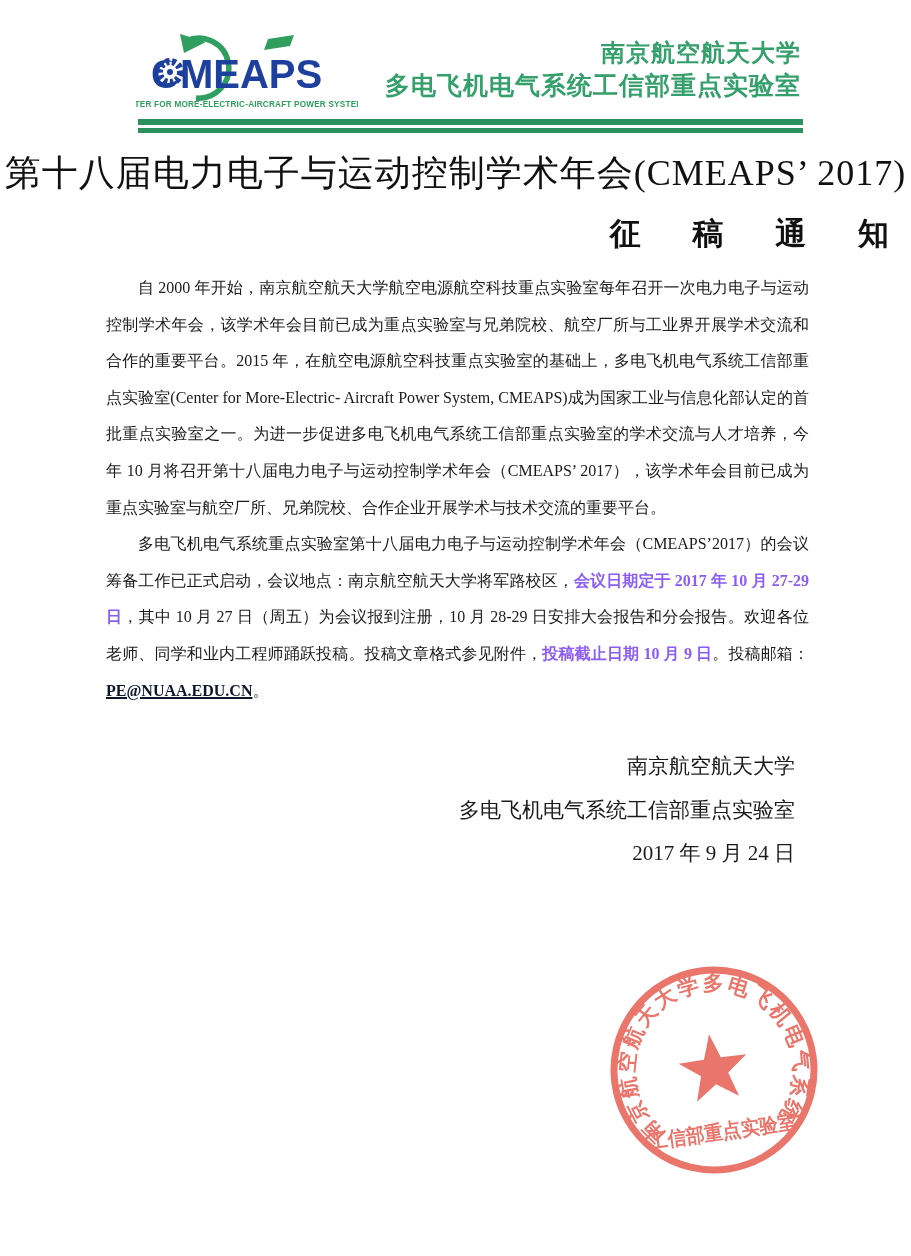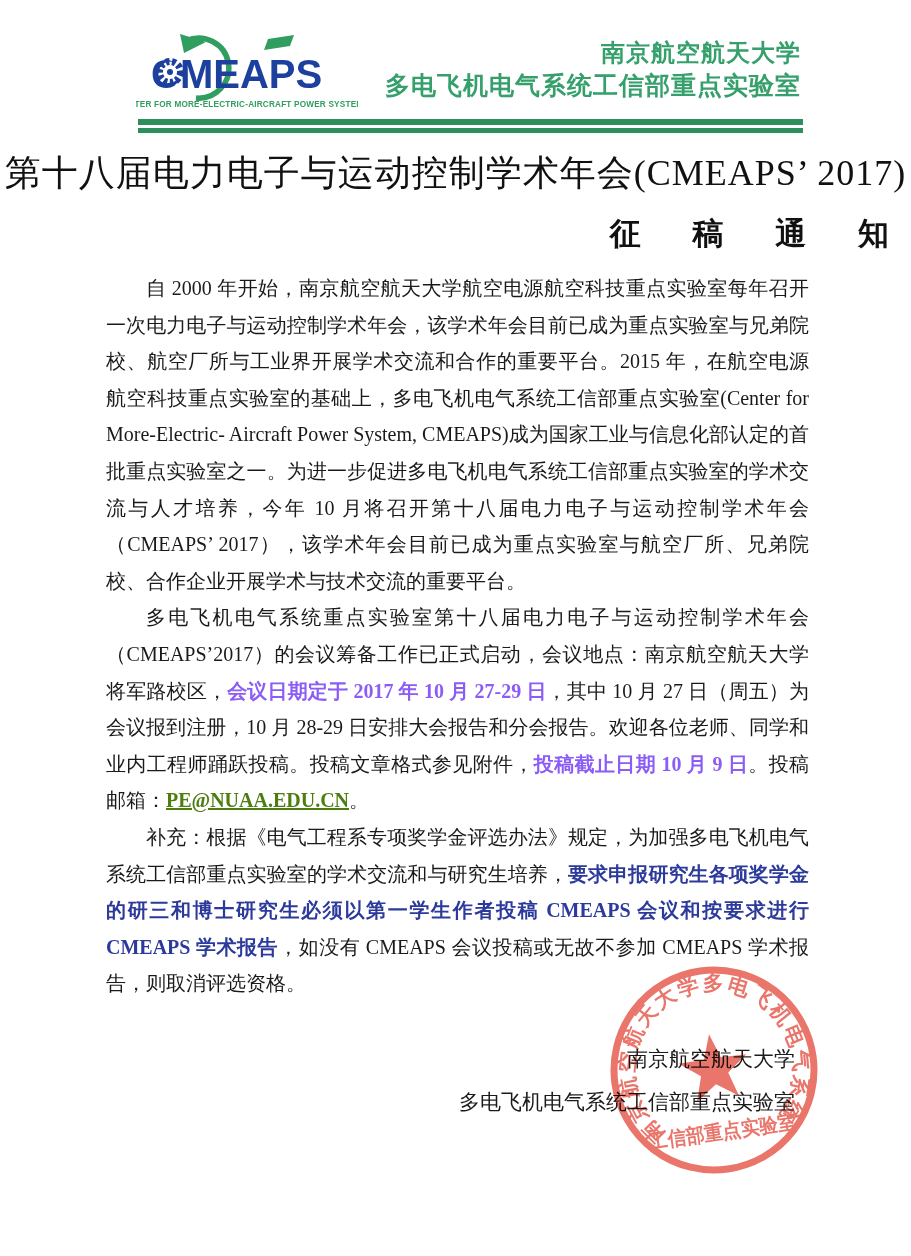--- a/index.html
+++ b/index.html
@@ -31,29 +31,29 @@
     font-size:36px;color:#111;letter-spacing:1px;
   }
   .title2{
     margin-top:15px;text-align:right;
     font-size:31px;font-weight:bold;color:#111;
     letter-spacing:22px;text-indent:22px;
   }
   
   .body-text{
     margin:15px 102px 15px 106px;
-    font-size:20px;line-height:36.6px;
+    font-size:16px;line-height:36.6px;
     text-align:justify;
   }
   .para{margin:0;text-indent:2em;}
   .seg-normal{color:#1a1a1a;}
   .seg-red{color:#8b5cf6;font-weight:bold;}
   .seg-blue{color:#2b3a9b;font-weight:bold;}
   .seg-link{
-    color:#4d7c0f;font-weight:bold;text-decoration:underline;
+    color:#0f172a;font-weight:bold;text-decoration:underline;
     text-decoration-thickness:2px;cursor:pointer;
   }
   
   .signature{
     margin-top:36px;padding-right:116px;
     text-align:right;font-size:21px;line-height:43.5px;color:#1a1a1a;
   }
   
   .seal{
     position:absolute;left:606px;top:962px;
@@ -89,26 +89,26 @@
     <div class="bar-gap"></div>
     <div class="bar-b"></div>
   </div>
 
   <div class="title1">第十八届电力电子与运动控制学术年会(CMEAPS’ 2017)</div>
   <div class="title2">征 稿 通 知</div>
 
   <div class="body-text">
       <p class="para"><span class="seg-normal">自 2000 年开始，南京航空航天大学航空电源航空科技重点实验室每年召开一次电力电子与运动控制学术年会，该学术年会目前已成为重点实验室与兄弟院校、航空厂所与工业界开展学术交流和合作的重要平台。2015 年，在航空电源航空科技重点实验室的基础上，多电飞机电气系统工信部重点实验室(Center for More-Electric- Aircraft Power System, CMEAPS)成为国家工业与信息化部认定的首批重点实验室之一。为进一步促进多电飞机电气系统工信部重点实验室的学术交流与人才培养，今年 10 月将召开第十八届电力电子与运动控制学术年会（CMEAPS’ 2017），该学术年会目前已成为重点实验室与航空厂所、兄弟院校、合作企业开展学术与技术交流的重要平台。</span></p>
       <p class="para"><span class="seg-normal">多电飞机电气系统重点实验室第十八届电力电子与运动控制学术年会（CMEAPS’2017）的会议筹备工作已正式启动，会议地点：南京航空航天大学将军路校区，</span><span class="seg-red">会议日期定于 2017 年 10 月 27-29 日</span><span class="seg-normal">，其中 10 月 27 日（周五）为会议报到注册，10 月 28-29 日安排大会报告和分会报告。欢迎各位老师、同学和业内工程师踊跃投稿。投稿文章格式参见附件，</span><span class="seg-red">投稿截止日期 10 月 9 日</span><span class="seg-normal">。投稿邮箱：</span><a class="seg-link">PE@NUAA.EDU.CN</a><span class="seg-normal">。</span></p>
-      <p class="para"><span class="seg-normal">补充：根据《电气工程系专项奖学金评选办法》规定，为加强多电飞机电气系统工信部重点实验室的学术交流和与研究生培养，</span><span class="seg-blue">要求申报研究生各项奖学金的研三和博士研究生必须以第一学生作者投稿 CMEAPS 会议和按要求进行 CMEAPS 学术报告</span><span class="seg-normal">，如没有 CMEAPS 会议投稿或无故不参加 CMEAPS 学术报告，则取消评选资格。</span></p>
     </div>
 
   <div class="signature">
     <div>南京航空航天大学</div>
     <div>多电飞机电气系统工信部重点实验室</div>
+    <div>2017 年 9 月 24 日</div>
   </div>
 
   <svg class="seal" viewBox="0 0 216 216" xmlns="http://www.w3.org/2000/svg">
     <defs>
       <path id="sealArc" d="M 51.4,164.6 A 80,80 0 1 1 164.6,164.6" fill="none"></path>
     </defs>
     <circle cx="108" cy="108" r="100" fill="none" stroke="#e4564a" stroke-width="7"></circle>
     <polygon fill="#e4564a" points="108,72 116.5,96.4 142.2,96.9 121.7,112.4 129.2,137.1 108,122.4 86.8,137.1 94.3,112.4 73.8,96.9 99.5,96.4"></polygon>
     <text font-size="21" font-weight="bold" fill="#e4564a" letter-spacing="2.5" font-family="Liberation Sans, DejaVu Sans, sans-serif">
       <textPath href="#sealArc">南京航空航天大学多电飞机电气系统</textPath>

